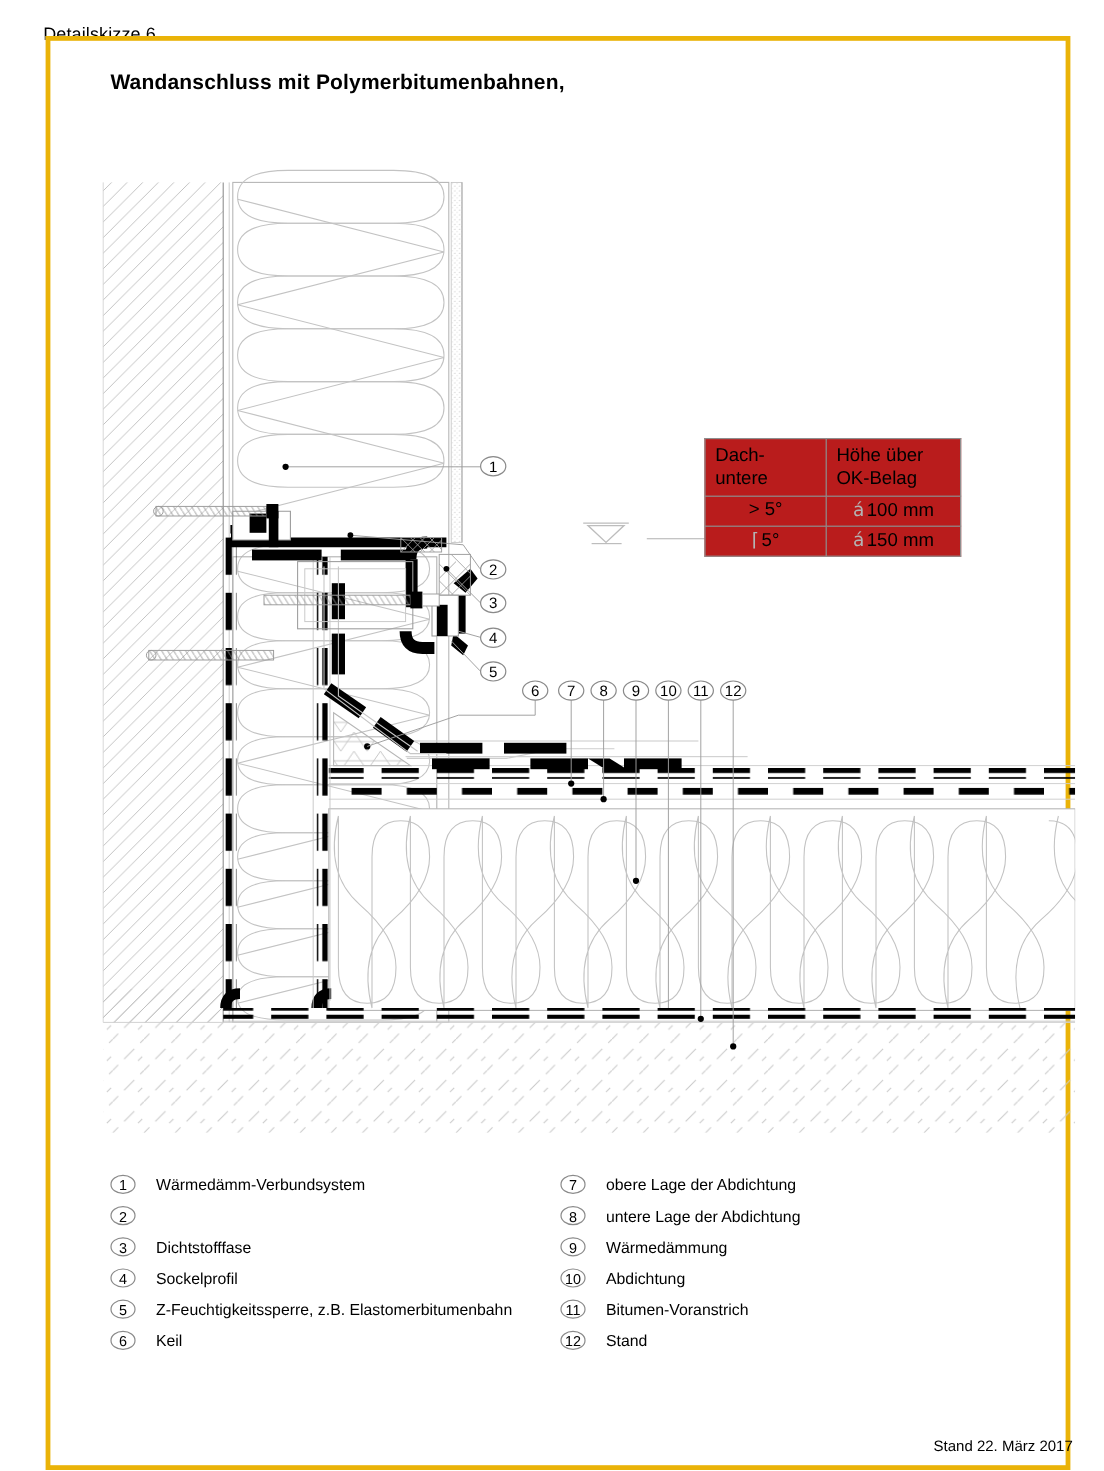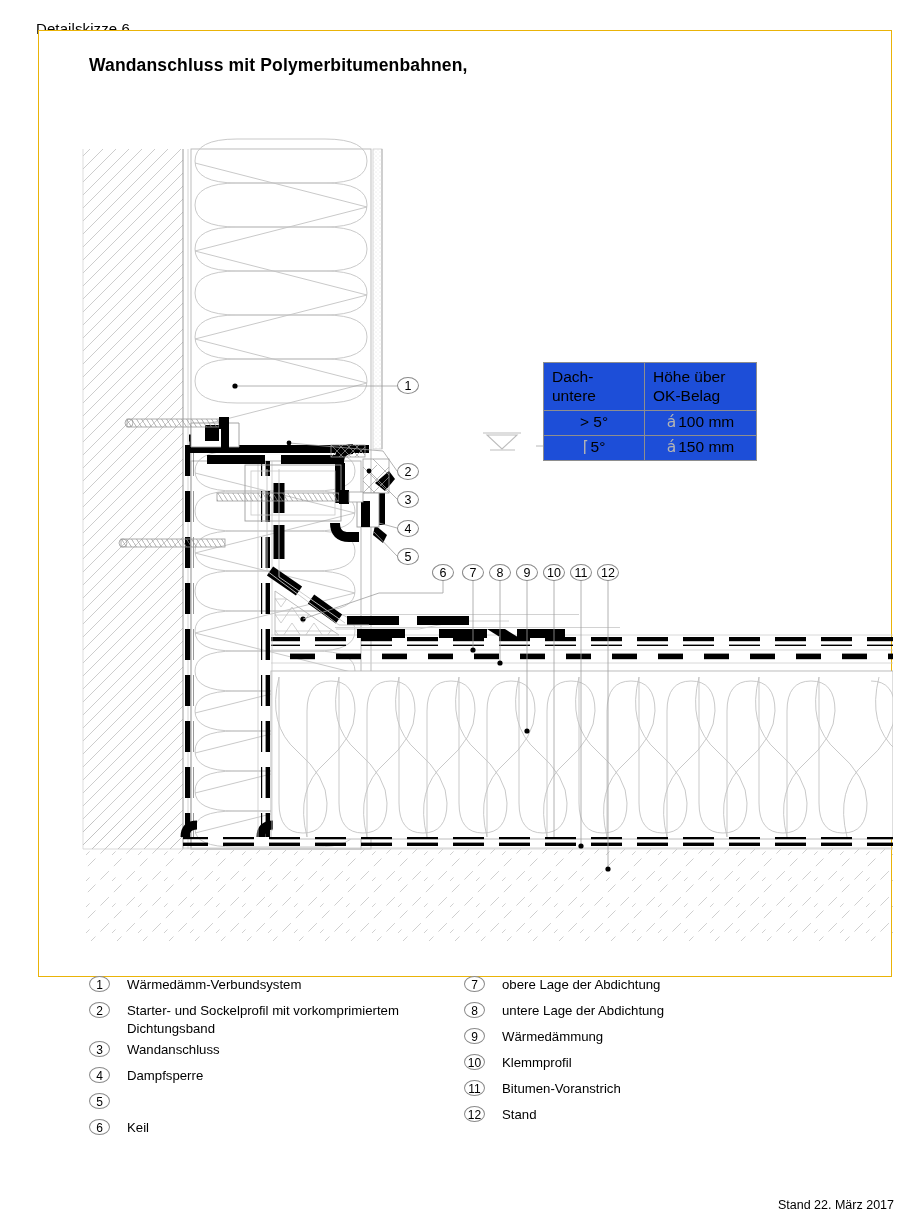--- a/index.html
+++ b/index.html
@@ -34,22 +34,22 @@
     font-size: 12.5px;
     white-space: nowrap;
   }
 
   
   #frame {
     position: absolute;
     left: 38px;
     top: 30px;
     width: 854px;
-    height: 947px;
-    border: 1px solid #eab308;
+    height: 1195px;
+    border: 4px solid #eab308;
     box-sizing: border-box;
     background: #fff;
   }
 
   #title-block {
     position: absolute;
     left: 50px;
     top: 22px;
     font-size: 17.5px;
     font-weight: bold;
@@ -64,25 +64,25 @@
     left: 0;
     top: 0;
     width: 854px;
     height: 1155px;
     pointer-events: none;
   }
 
   
   #spec-table {
     position: absolute;
-    left: 504px;
+    left: 545px;
     top: 331px;
     border-collapse: collapse;
     font-size: 15.5px;
-    background: #1d4ed8;
+    background: #b91c1c;
   }
   #spec-table td, #spec-table th {
     border: 1px solid #8e8e8e;
     padding: 2px 8px 3px 8px;
     font-weight: normal;
     text-align: center;
     white-space: nowrap;
     height: 19px;
   }
   #spec-table th {
@@ -488,32 +488,32 @@
 
   <div id="legend">
 
     <div class="legend-col left">
       <div class="legend-row">
         <span class="bubble">1</span>
         <span class="legend-text">Wärmedämm-Verbundsystem</span>
       </div>
       <div class="legend-row">
         <span class="bubble">2</span>
-        <span class="legend-text">Starter- und Sockelprofil mit vorkomprimiertem Dichtungsband</span>
       </div>
       <div class="legend-row">
         <span class="bubble">3</span>
-        <span class="legend-text">Wandanschluss</span>
+        <span class="legend-text">Dichtstofffase</span>
       </div>
       <div class="legend-row">
         <span class="bubble">4</span>
-        <span class="legend-text">Dampfsperre</span>
+        <span class="legend-text">Sockelprofil</span>
       </div>
       <div class="legend-row">
         <span class="bubble">5</span>
+        <span class="legend-text">Z-Feuchtigkeitssperre, z.B. Elastomerbitumenbahn</span>
       </div>
       <div class="legend-row">
         <span class="bubble">6</span>
         <span class="legend-text">Keil</span>
       </div>
     </div>
 
     <div class="legend-col right">
       <div class="legend-row">
         <span class="bubble">7</span>
@@ -522,21 +522,21 @@
       <div class="legend-row">
         <span class="bubble">8</span>
         <span class="legend-text">untere Lage der Abdichtung</span>
       </div>
       <div class="legend-row">
         <span class="bubble">9</span>
         <span class="legend-text">Wärmedämmung</span>
       </div>
       <div class="legend-row">
         <span class="bubble">10</span>
-        <span class="legend-text">Klemmprofil</span>
+        <span class="legend-text">Abdichtung</span>
       </div>
       <div class="legend-row">
         <span class="bubble">11</span>
         <span class="legend-text">Bitumen-Voranstrich</span>
       </div>
       <div class="legend-row">
         <span class="bubble">12</span>
         <span class="legend-text">Stand</span>
       </div>
     </div>

